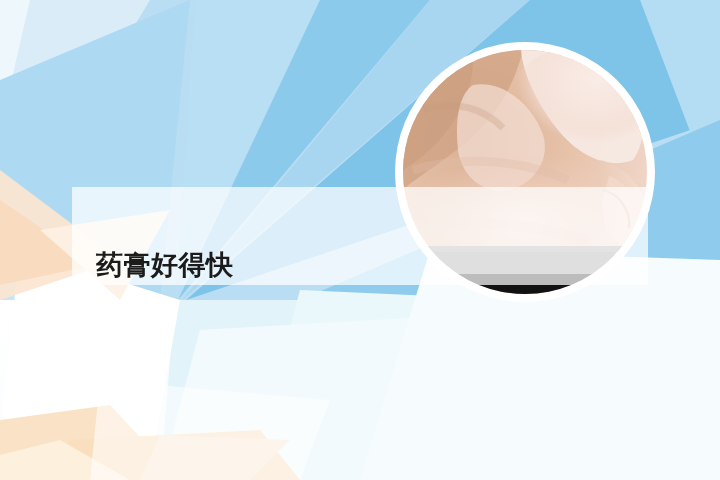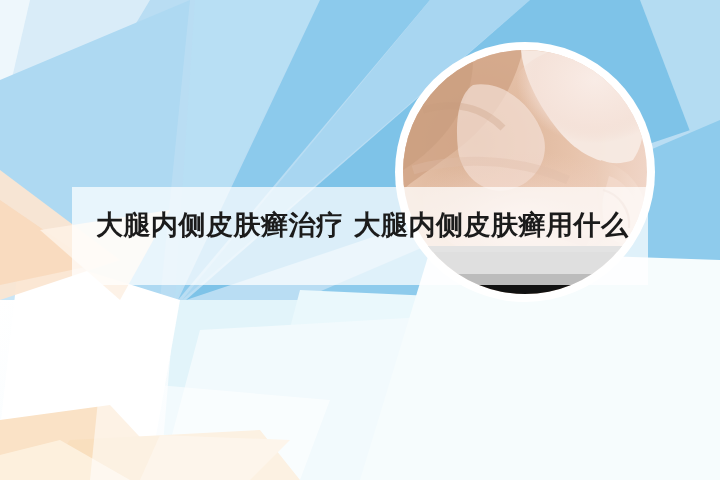--- a/index.html
+++ b/index.html
@@ -187,15 +187,15 @@
         <rect x="0" y="196" width="244" height="28" fill="#8e8e8e"></rect>
         <rect x="0" y="196" width="244" height="6" fill="#9b9b9b"></rect>
 
         <rect x="0" y="224" width="244" height="20" fill="#111111"></rect>
       </svg>
     </div>
   </div>
 
   <div id="title-panel"></div>
 
-  <div id="title-text"><span>大腿内侧皮肤癣治疗 大腿内侧皮肤癣用什么</span><br></div>
+  <div id="title-text"><br><span>药膏好得快</span></div>
 
 </div>
 
 </body></html>

